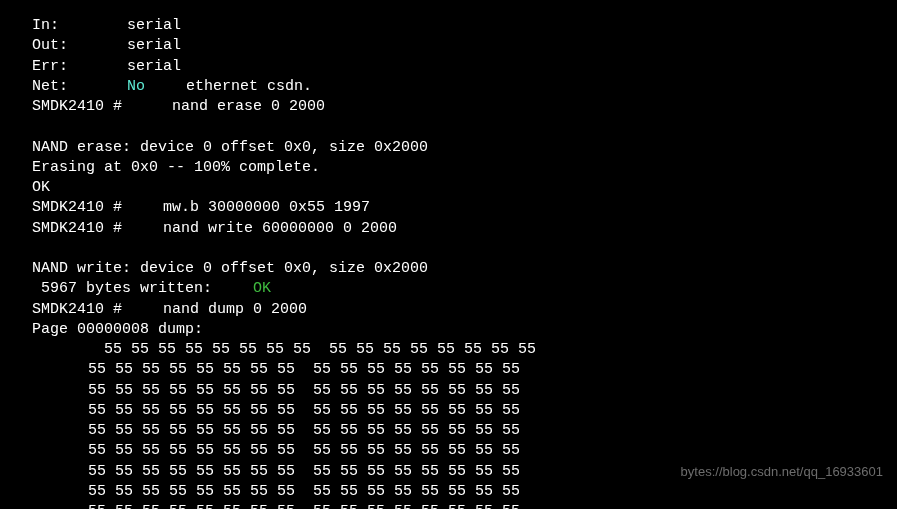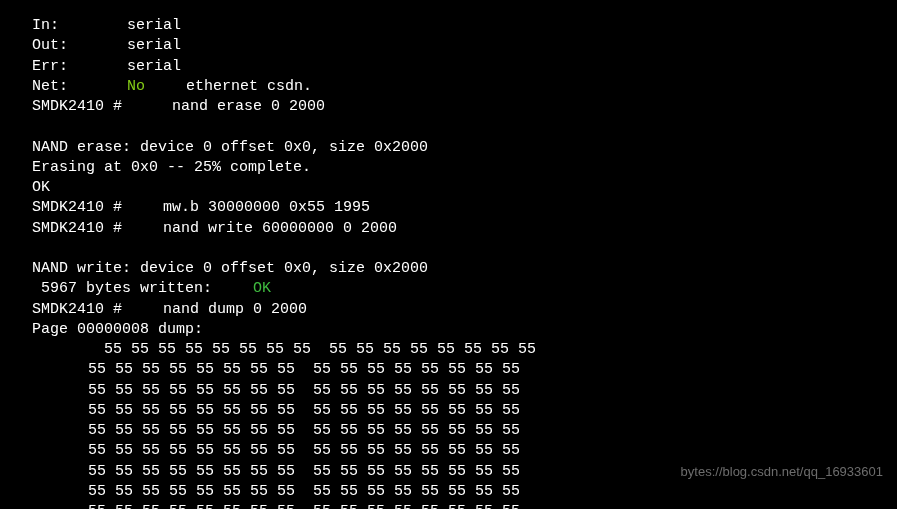--- a/index.html
+++ b/index.html
@@ -17,21 +17,21 @@
       width: 897px;
       height: 509px;
       overflow: hidden;
       position: relative;
     }
     .terminal {
       white-space: pre;
       padding: 0;
     }
     .red {
-      color: #84cc16;
+      color: #5eead4;
     }
     .green {
       color: #3fba3f;
     }
     .watermark {
       position: absolute;
       right: 14px;
       bottom: 28px;
       color: #888;
       font-family: Arial, sans-serif;
@@ -42,23 +42,23 @@
 </head>
 <body>
 
 <div class="terminal"><span>In:</span>    <span>serial</span>
 <span>Out:</span>   <span>serial</span>
 <span>Err:</span>   <span>serial</span>
 <span>Net:</span>   <span class="red">No</span><span> ethernet csdn.</span>
 <span>SMDK2410 # </span><span> nand erase 0 2000</span>
 
 <span>NAND erase: device 0 offset 0x0, size 0x2000</span>
-<span>Erasing at 0x0 -- 25% complete.</span>
+<span>Erasing at 0x0 -- 100% complete.</span>
 <span>OK</span>
-<span>SMDK2410 # </span><span>mw.b 30000000 0x55 1995</span>
+<span>SMDK2410 # </span><span>mw.b 30000000 0x55 1997</span>
 <span>SMDK2410 # </span><span>nand write 60000000 0 2000</span>
 
 <span>NAND write: device 0 offset 0x0, size 0x2000</span>
 <span> 5967 bytes written: </span><span class="green">OK</span>
 <span>SMDK2410 # </span><span>nand dump 0 2000</span>
 <span>Page 00000008 dump:</span>
 <span id="dump-rows">        55 55 55 55 55 55 55 55  55 55 55 55 55 55 55 55
         55 55 55 55 55 55 55 55  55 55 55 55 55 55 55 55
         55 55 55 55 55 55 55 55  55 55 55 55 55 55 55 55
         55 55 55 55 55 55 55 55  55 55 55 55 55 55 55 55

